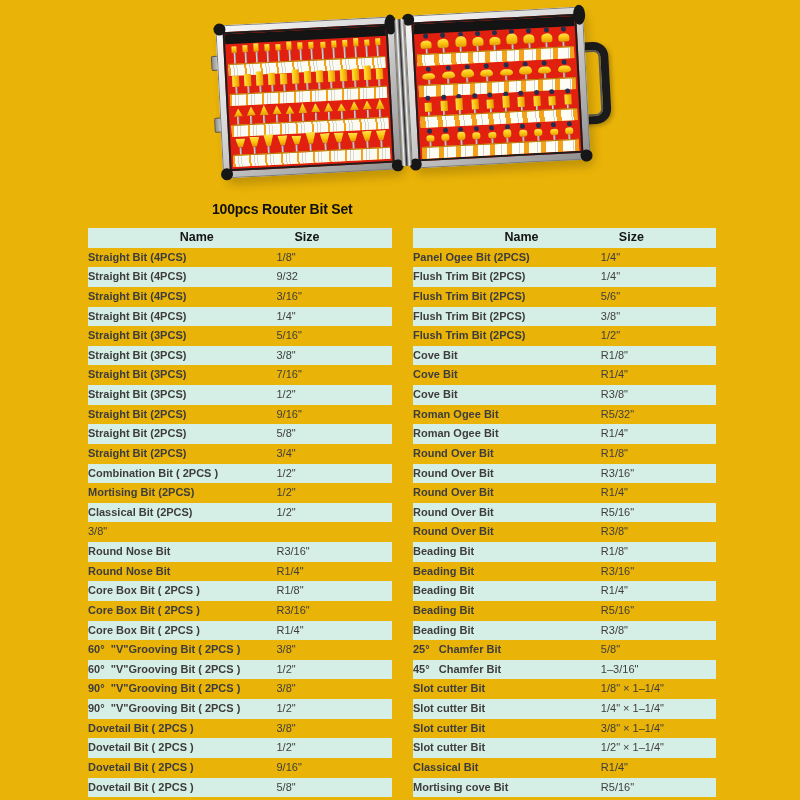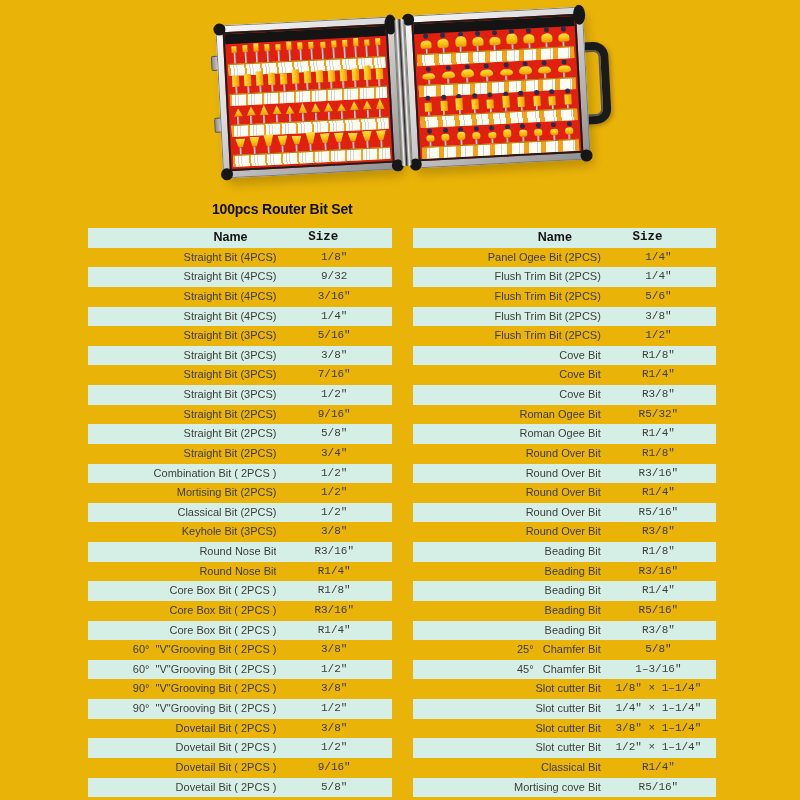--- a/index.html
+++ b/index.html
@@ -63,24 +63,24 @@
   .title{position:absolute;left:212px;top:201px;margin:0;font-size:14px;font-weight:bold;
          color:#101010;letter-spacing:-.2px;}
   .tables{position:absolute;top:228px;left:0;width:800px;height:570px;}
   .table{position:absolute;top:0;}
   .table[data-table="0"]{left:88px;width:304px;}
   .table[data-table="1"]{left:413px;width:303px;}
   .tr{display:flex;height:19.64px;line-height:19.64px;}
   .tbody .tr:nth-child(even){background:var(--row-mint);}
   .th-row{background:var(--row-mint);}
   .td{overflow:hidden;white-space:pre;font-size:11px;color:#3d3d3d;}
-  .td.name{width:62%;text-align:right;}
-  .td.size{width:38%;text-align:center;font-family:Liberation Mono, monospace;}
+  .td.name{width:62%;text-align:left;font-weight:bold;}
+  .td.size{width:38%;}
   .th-row .td{font-weight:bold;font-size:12.5px;color:#141414;}
-  .th-row .name{text-align:right;width:calc(62% - 29px);}
+  .th-row .name{text-align:center;padding-left:29px;width:calc(62% - 29px);}
   .th-row .size{position:relative;left:18px;}
 </style>
 </head>
 <body>
 
 <div class="page">
 
   <div class="photo">
     <div class="case">
       <div class="latch l1"></div>
@@ -600,21 +600,20 @@
           </div>
           <div class="tr">
             <div class="td name">Mortising Bit (2PCS)</div>
             <div class="td size">1/2"</div>
           </div>
           <div class="tr">
             <div class="td name">Classical Bit (2PCS)</div>
             <div class="td size">1/2"</div>
           </div>
           <div class="tr">
-            <div class="td name">Keyhole Bit (3PCS)</div>
             <div class="td size">3/8"</div>
           </div>
           <div class="tr">
             <div class="td name">Round Nose Bit</div>
             <div class="td size">R3/16"</div>
           </div>
           <div class="tr">
             <div class="td name">Round Nose Bit</div>
             <div class="td size">R1/4"</div>
           </div>

